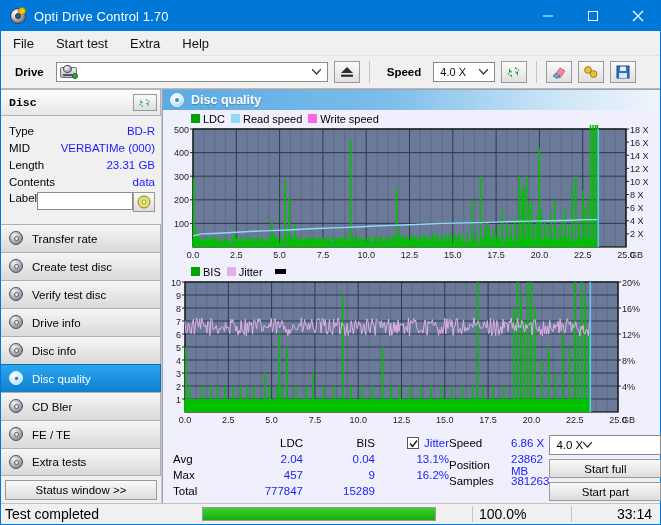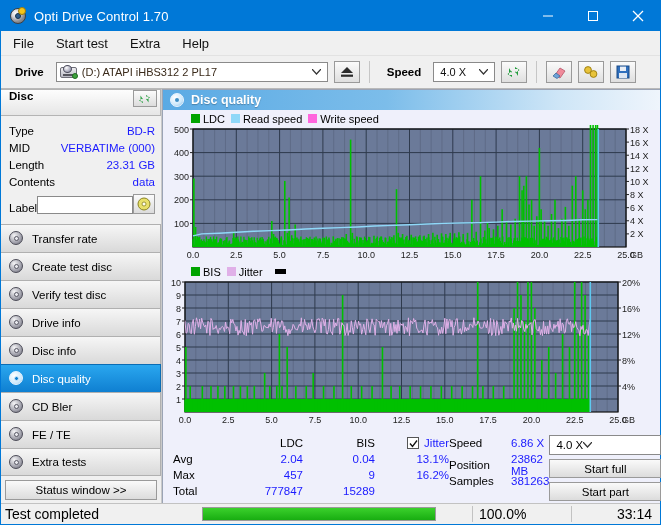--- a/index.html
+++ b/index.html
@@ -52,29 +52,29 @@
     border:1px solid #9a9a9a;box-sizing:border-box;display:flex;align-items:center;justify-content:center;}
   .sep{width:1px;height:22px;background:#c6c6c6;margin:0 3px;}
   .speed-combo{width:62px;padding-left:6px;}
   .spd-text{color:#111;}
 
   
   .body{flex:1;display:flex;min-height:0;}
   .leftpane{width:160px;flex:none;display:flex;flex-direction:column;background:#f0f0f0;
     border-right:1px solid #c9c9c9;}
   .disc-hdr{height:32px;background:linear-gradient(#fdfdfd,#e6e6e6);border:1px solid #b4b4b4;
-    border-left:none;box-sizing:border-box;display:flex;align-items:flex-start;padding:0 3px 0 8px;}
+    border-left:none;box-sizing:border-box;display:flex;align-items:center;padding:0 3px 0 8px;font-family:Liberation Mono, monospace;}
   .disc-hdr b{font-size:11.5px;flex:1;}
   .mini-btn{width:24px;height:17px;background:linear-gradient(#fbfbfb,#dcdcdc);
     border:1px solid #9a9a9a;box-sizing:border-box;display:flex;align-items:center;justify-content:center;}
   .disc-info{padding:6px 6px 4px 8px;background:#f0f0f0;}
   .info-row{display:flex;align-items:center;height:17px;font-size:11.5px;}
   .info-row .k{flex:none;}
   .info-row .v{flex:1;text-align:right;color:#1a1aff;}
-  .label-row{display:flex;align-items:flex-end;height:22px;margin-top:2px;}
+  .label-row{display:flex;align-items:flex-start;height:22px;margin-top:2px;}
   .label-row .k{font-size:11.5px;}
   .lbl-input{flex:1;height:18px;background:#fff;border:1px solid #8a8a8a;box-sizing:border-box;}
   .cd-btn{width:22px;height:20px;background:linear-gradient(#fbfbfb,#dcdcdc);
     border:1px solid #9a9a9a;box-sizing:border-box;display:flex;align-items:center;justify-content:center;}
 
   .navlist{margin-top:6px;display:flex;flex-direction:column;}
   .navitem{height:28px;display:flex;align-items:center;padding-left:8px;gap:8px;
     background:linear-gradient(#f6f6f6,#d9d9d9);border:1px solid #b0b0b0;border-left:none;
     border-bottom:none;box-sizing:border-box;font-size:11.5px;}
   .navitem:last-child{border-bottom:1px solid #b0b0b0;}
@@ -185,21 +185,20 @@
 
   <div class="toolbar">
     <div class="tool-label">Drive</div>
     <div class="combo drive-combo">
       <div class="drv-icon">
         <div class="body"></div>
           <div class="d2"></div>
           <div class="slot"></div>
           <div class="grn"></div>
       </div>
-      <span class="drive-text">(D:)  ATAPI iHBS312  2 PL17</span>
       <svg class="chev" width="9" height="6">
           <polyline points="0,0 4.5,5 9,0" fill="none" stroke="#333" stroke-width="1.2"></polyline>
         </svg>
     </div>
     <div class="tbtn">
       <svg width="14" height="12">
           <polygon points="7,1 13,7 1,7" fill="#2b2b2b"></polygon>
           <rect x="1" y="8.6" width="12" height="2.2" fill="#2b2b2b"></rect>
         </svg>
     </div>

